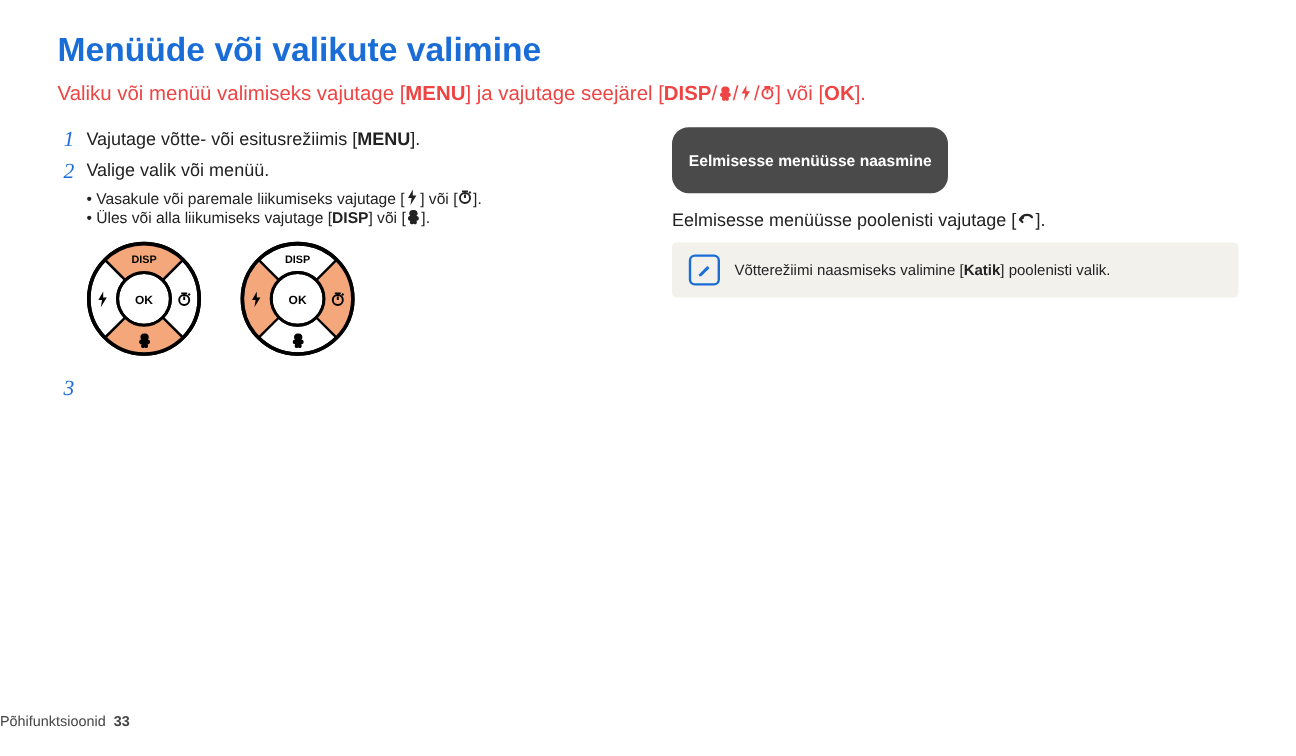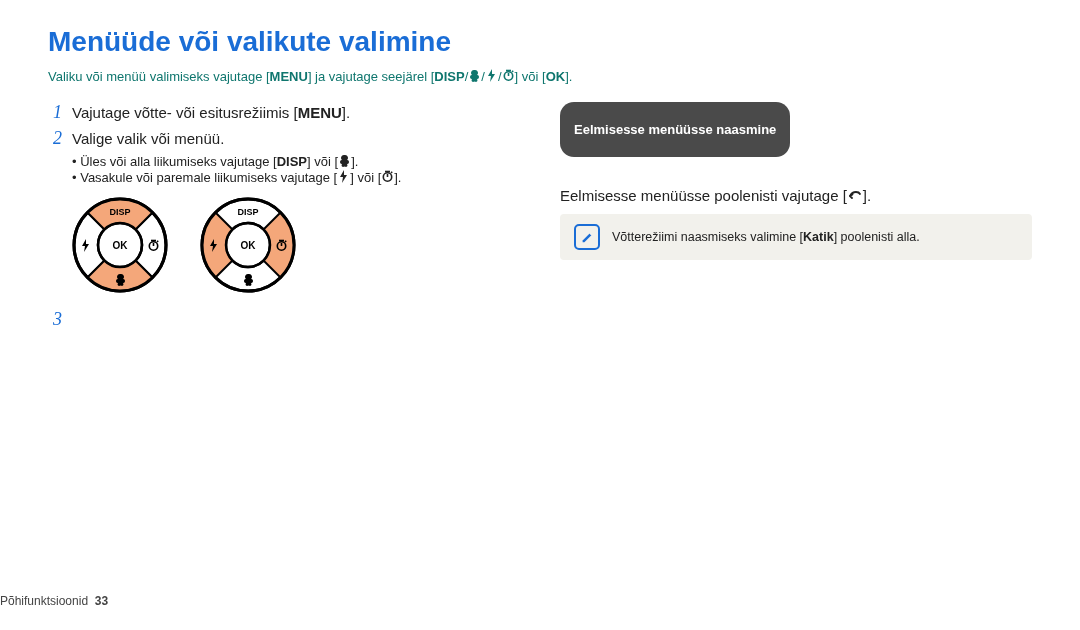--- a/index.html
+++ b/index.html
@@ -19,22 +19,22 @@
     padding: 26px 48px 0 48px;
     box-sizing: border-box;
   }
   h1.title {
     color: #1a6dd6;
     font-size: 28px;
     font-weight: 700;
     margin: 0 0 10px 0;
   }
   .intro {
-    font-size: 13px;
-    color: #0f766e;
+    font-size: 17px;
+    color: #ef4444;
     margin-bottom: 18px;
   }
   .columns {
     display: flex;
     gap: 40px;
   }
   .col {
     flex: 1 1 0;
     min-width: 0;
   }
@@ -72,21 +72,21 @@
     margin: 8px 0 14px 22px;
   }
   .pill {
     display: inline-block;
     background: #4a4a4a;
     color: #fff;
     border-radius: 14px;
     padding: 20px 14px;
     font-size: 13px;
     font-weight: 600;
-    margin-bottom: 24px;
+    margin-bottom: 8px;
   }
   .note-box {
     display: flex;
     align-items: center;
     gap: 12px;
     background: #f2f1ec;
     border-radius: 4px;
     padding: 10px 14px;
     font-size: 12.5px;
     margin-top: 10px;
@@ -178,29 +178,29 @@
           <span>Vajutage võtte- või esitusrežiimis [</span><span class="bold">MENU</span><span>].</span>
         </div>
       </div>
 
       <div class="step">
         <div class="step-num">2</div>
         <div class="step-text">Valige valik või menüü.</div>
       </div>
       <ul class="sub-list">
         <li>
-          <span>Üles või alla liikumiseks vajutage [</span><span class="bold">DISP</span><span>] või [</span><span class="glyph"><svg width="13" height="15" viewBox="0 0 13 15">
-                <use href="#g-flower"></use>
-              </svg></span><span>].</span>
-        </li>
-        <li>
           <span>Vasakule või paremale liikumiseks vajutage [</span><span class="glyph"><svg width="13" height="15" viewBox="0 0 13 15">
                 <use href="#g-flash"></use>
               </svg></span><span>] või [</span><span class="glyph"><svg width="13" height="15" viewBox="0 0 13 15">
                 <use href="#g-timer"></use>
+              </svg></span><span>].</span>
+        </li>
+        <li>
+          <span>Üles või alla liikumiseks vajutage [</span><span class="bold">DISP</span><span>] või [</span><span class="glyph"><svg width="13" height="15" viewBox="0 0 13 15">
+                <use href="#g-flower"></use>
               </svg></span><span>].</span>
         </li>
       </ul>
 
       <div class="dials">
 
         <svg class="dial-svg" viewBox="0 0 100 100">
           <circle cx="50" cy="50" r="46" fill="#fff" stroke="#000" stroke-width="3"></circle>
           <circle cx="50" cy="50" r="22" fill="#fff" stroke="#000" stroke-width="2.5"></circle>
 
@@ -276,21 +276,21 @@
             </svg></span><span>].</span>
       </div>
 
       <div class="note-box">
         <div class="note-icon">
           <svg viewBox="0 0 14 16" style="color:#1a6dd6">
               <use href="#g-pencil"></use>
             </svg>
         </div>
         <div>
-          <span>Võtterežiimi naasmiseks valimine [</span><span class="bold">Katik</span><span>] poolenisti alla.</span>
+          <span>Võtterežiimi naasmiseks valimine [</span><span class="bold">Katik</span><span>] poolenisti valik.</span>
         </div>
       </div>
     </div>
   </div>
 
   <div class="footer">
     <span>Põhifunktsioonid</span>&nbsp;&nbsp;<span class="pnum">33</span>
   </div>
 </div>
 

